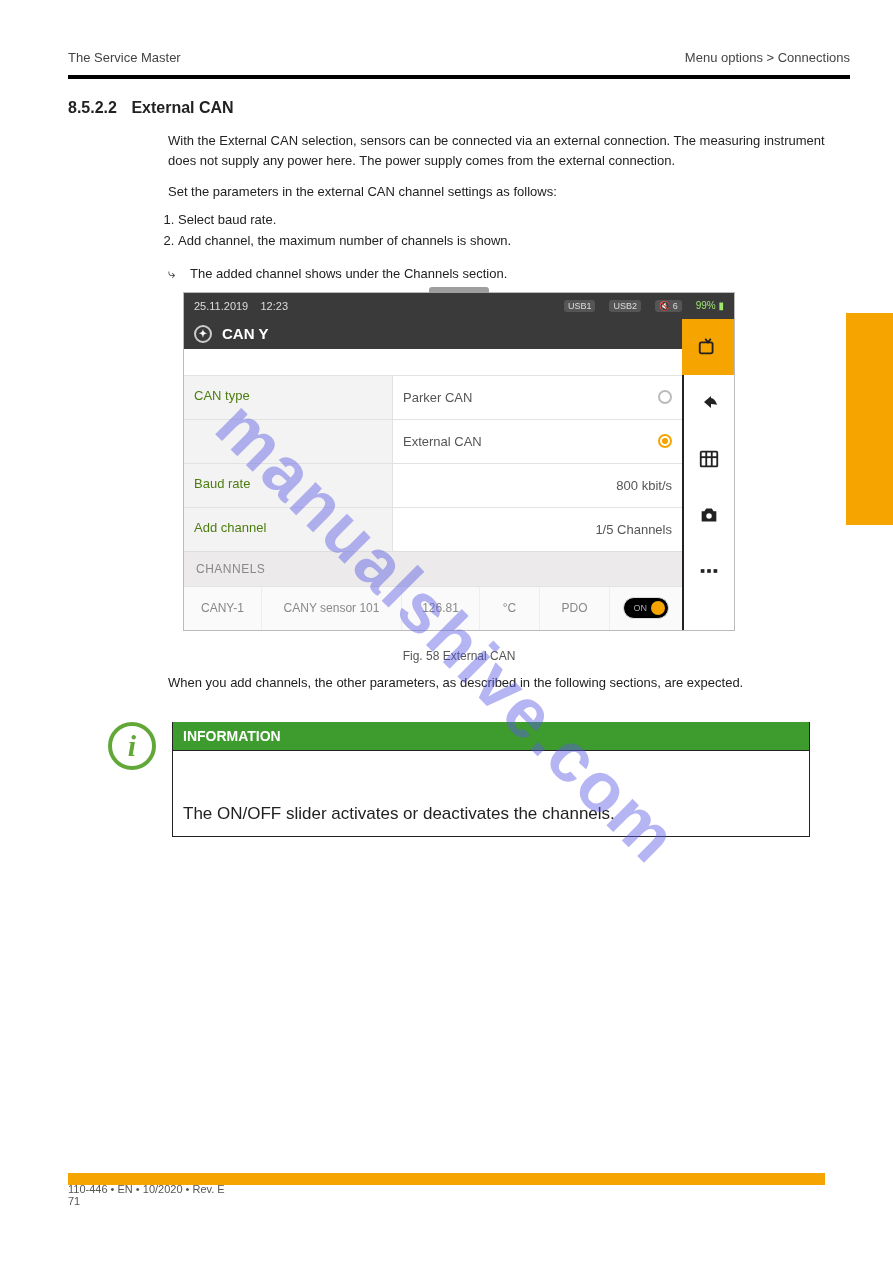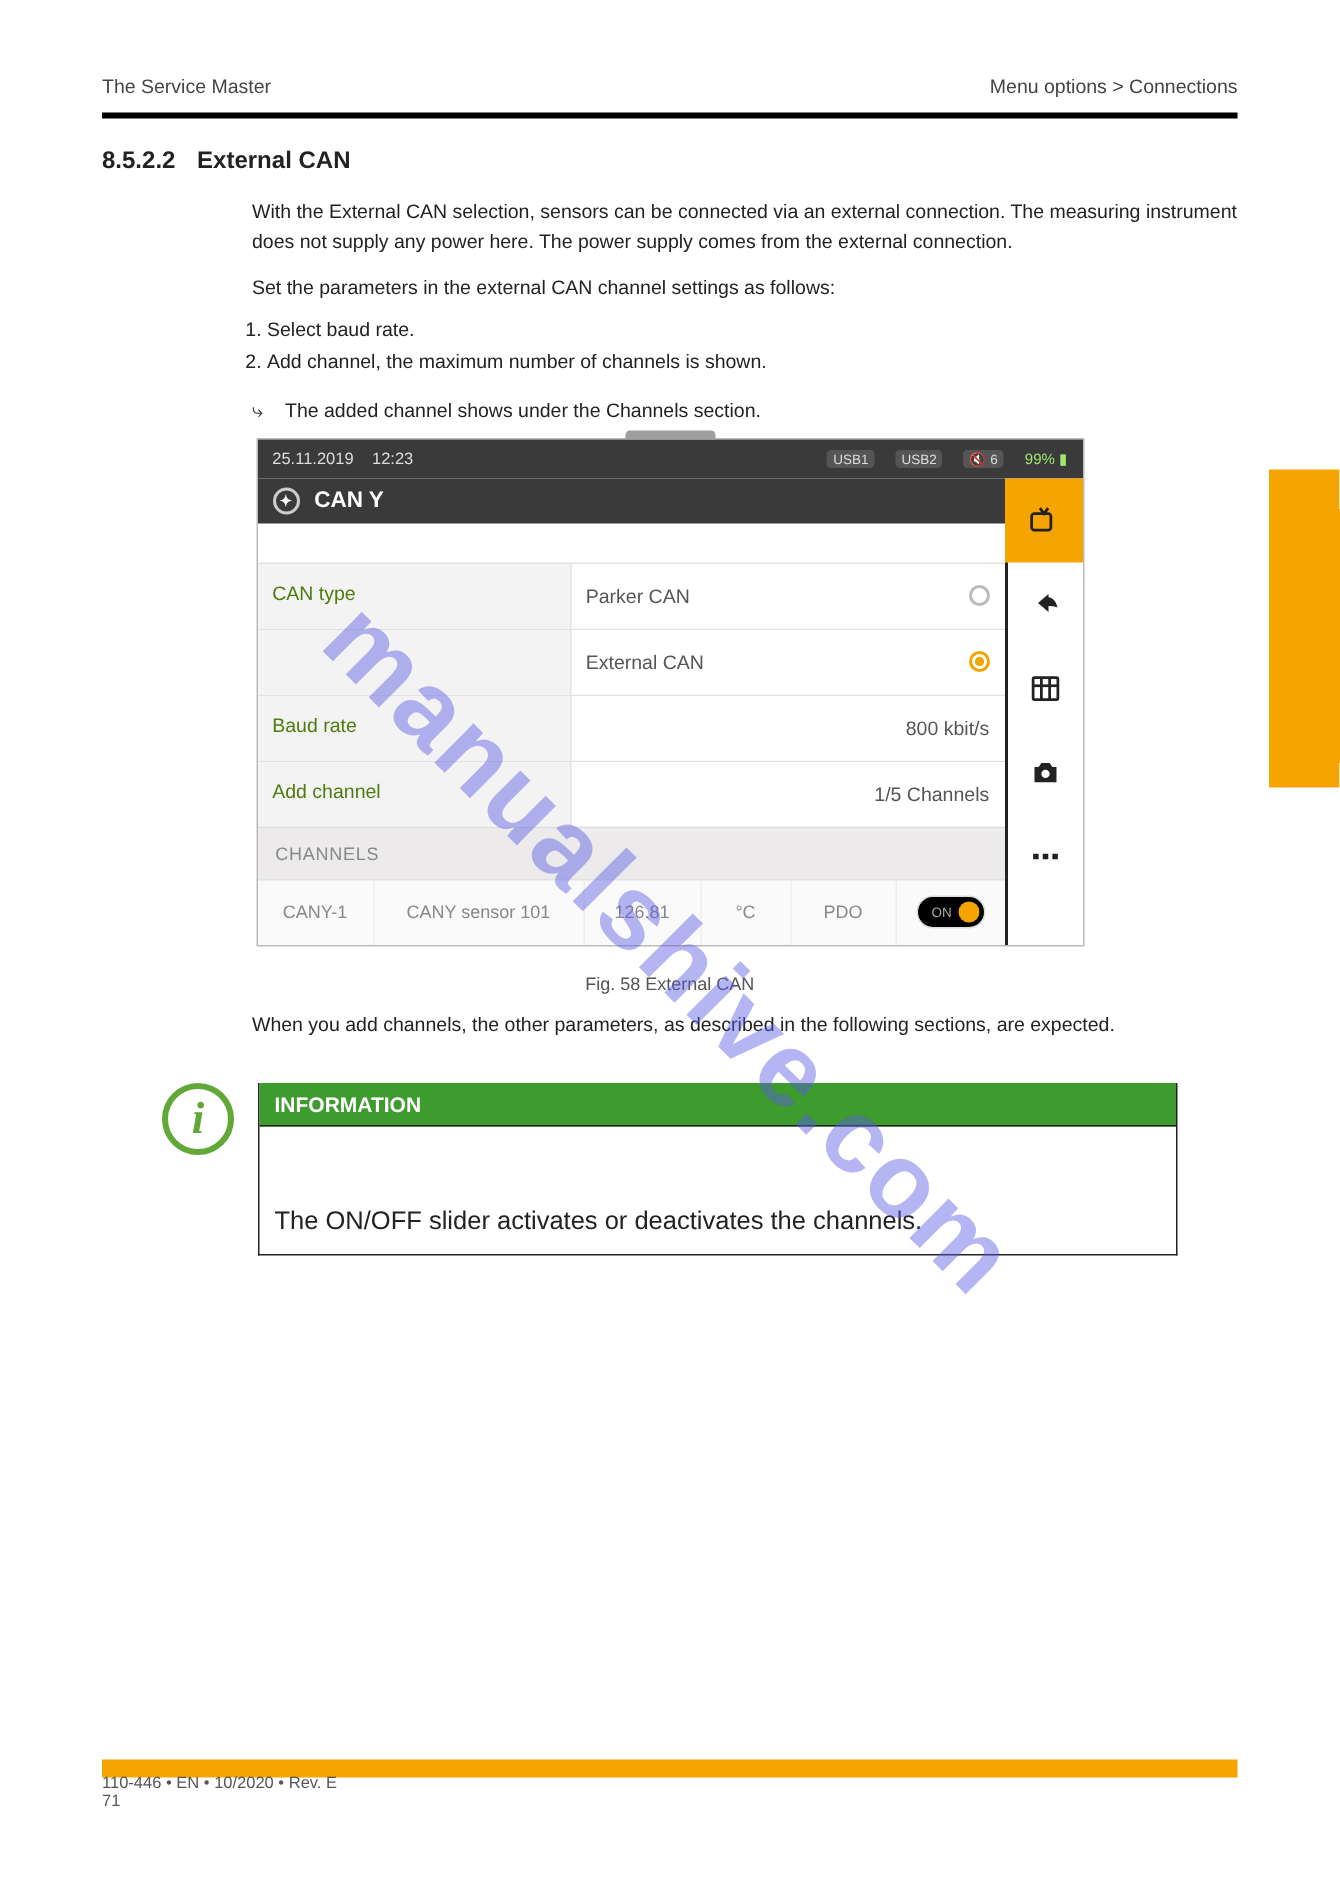--- a/index.html
+++ b/index.html
@@ -9,21 +9,21 @@
     width: 893px;
     height: 1263px;
     position: relative;
     color: #222;
     font-size: 14px;
   }
   .page {
     width: 893px;
     height: 1263px;
     position: relative;
-    padding: 50px 68px 40px 68px;
+    padding: 50px 43px 40px 68px;
   }
   .hr-top {
     border: none;
     border-top: 4px solid #000;
     margin-bottom: 8px;
   }
   .header-line {
     display: flex;
     justify-content: space-between;
     font-size: 13px;

